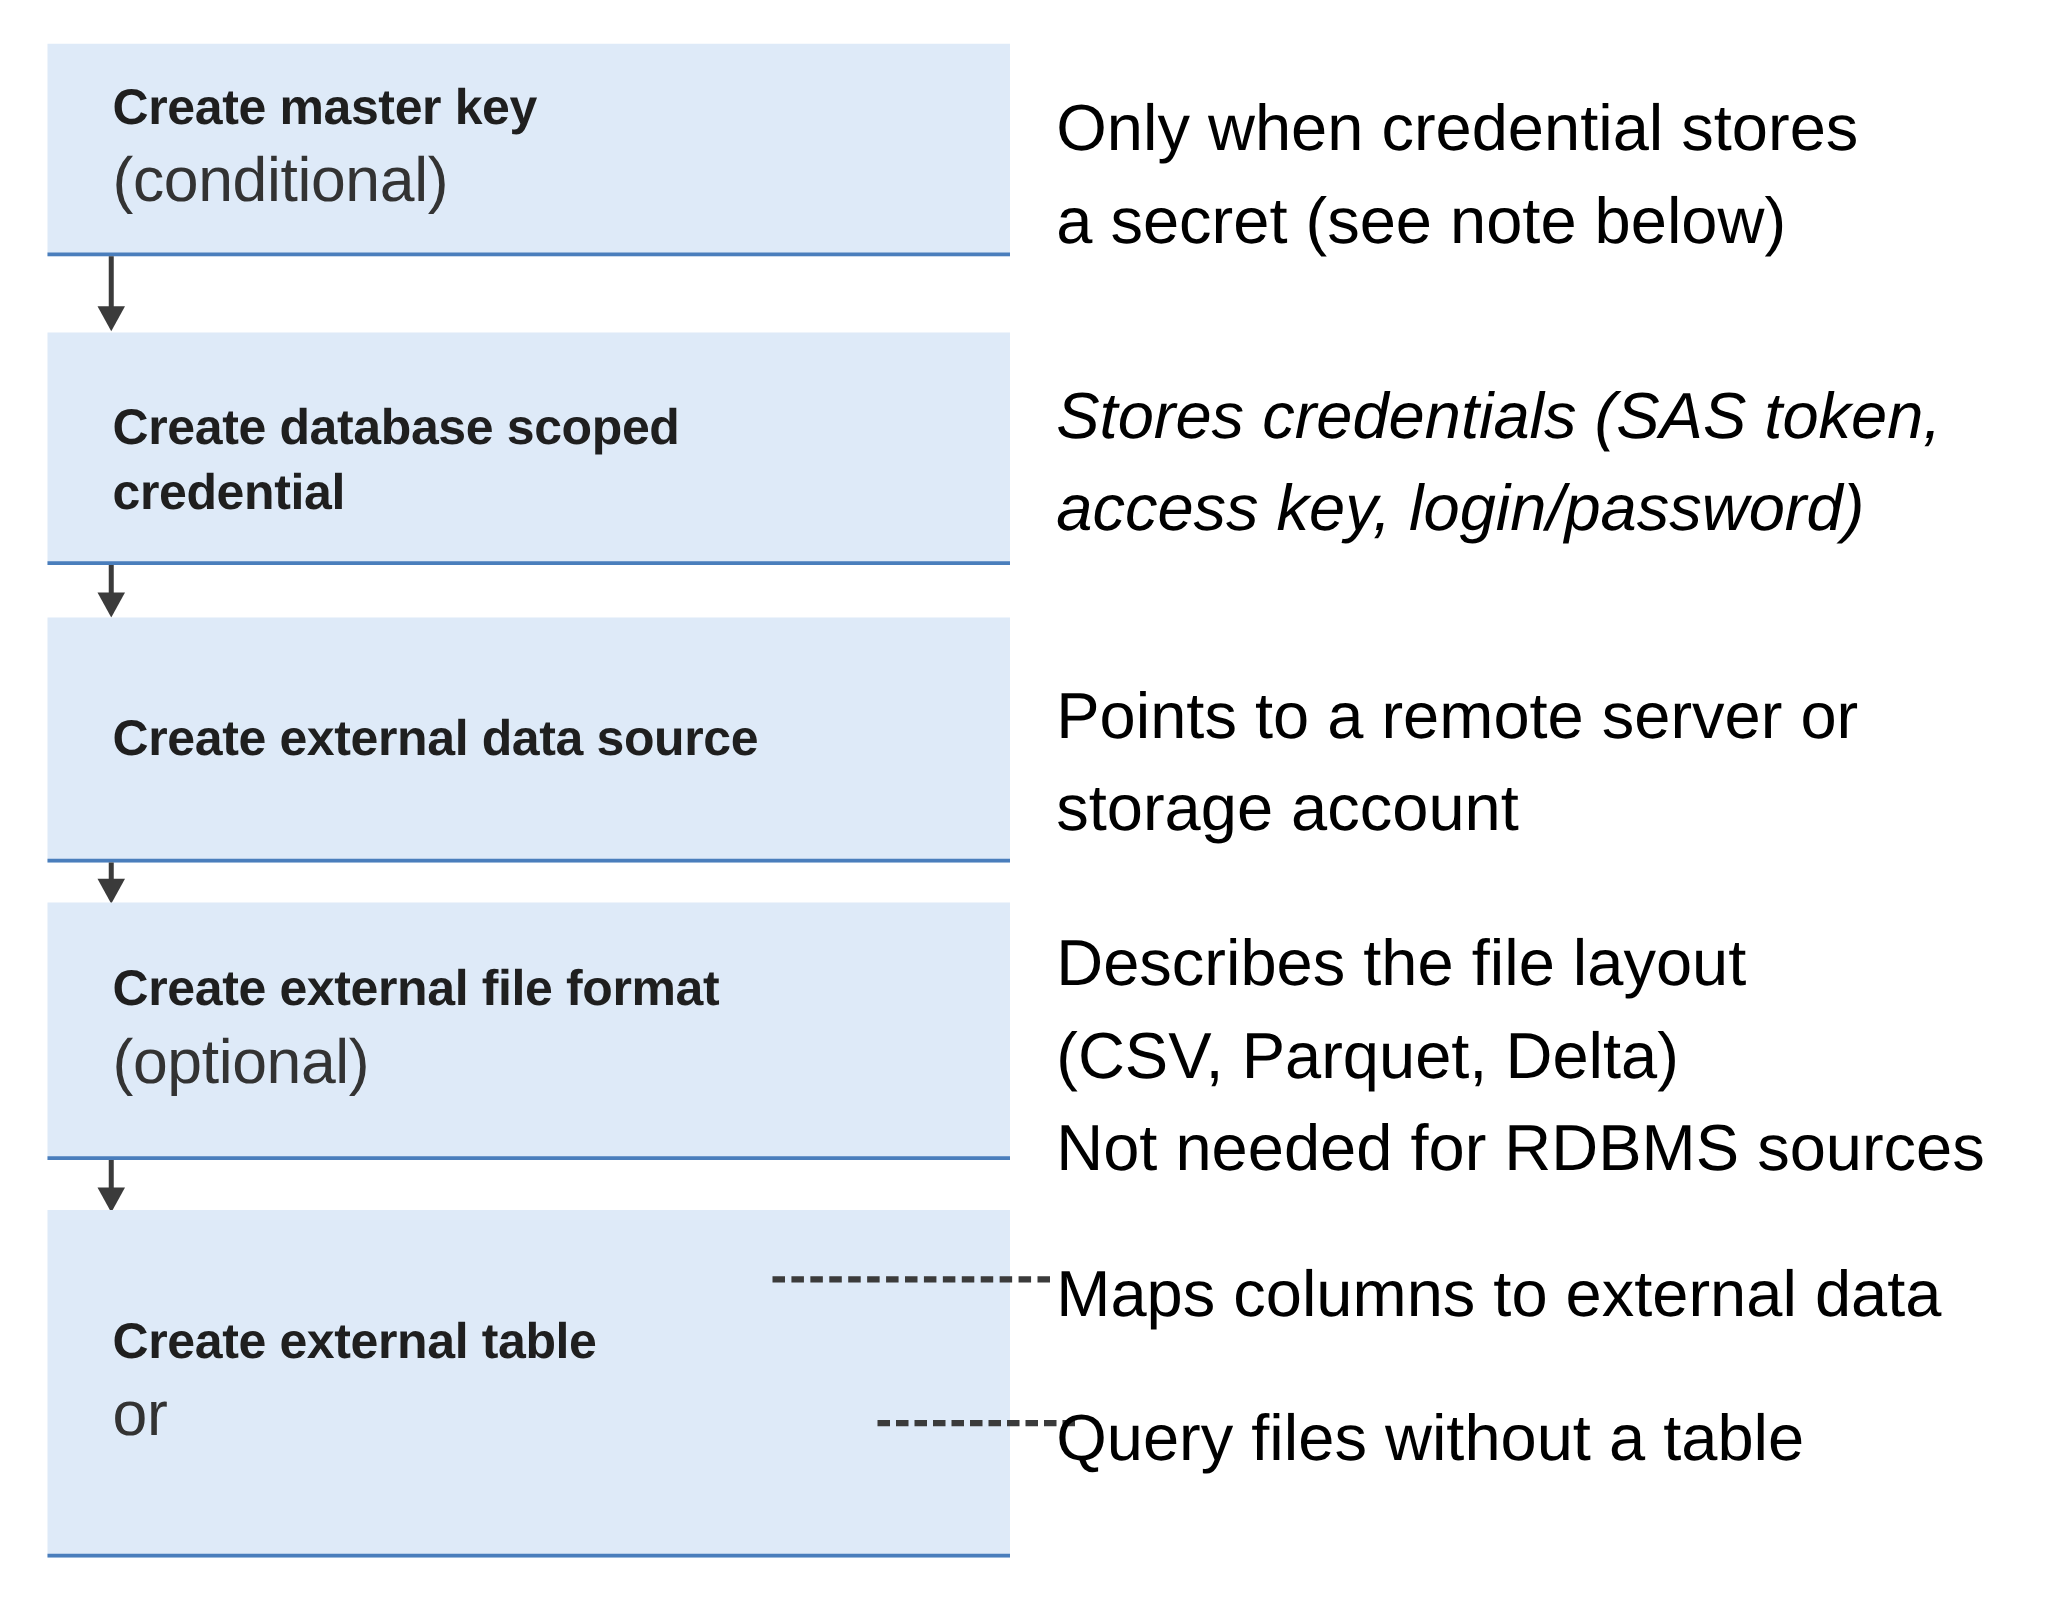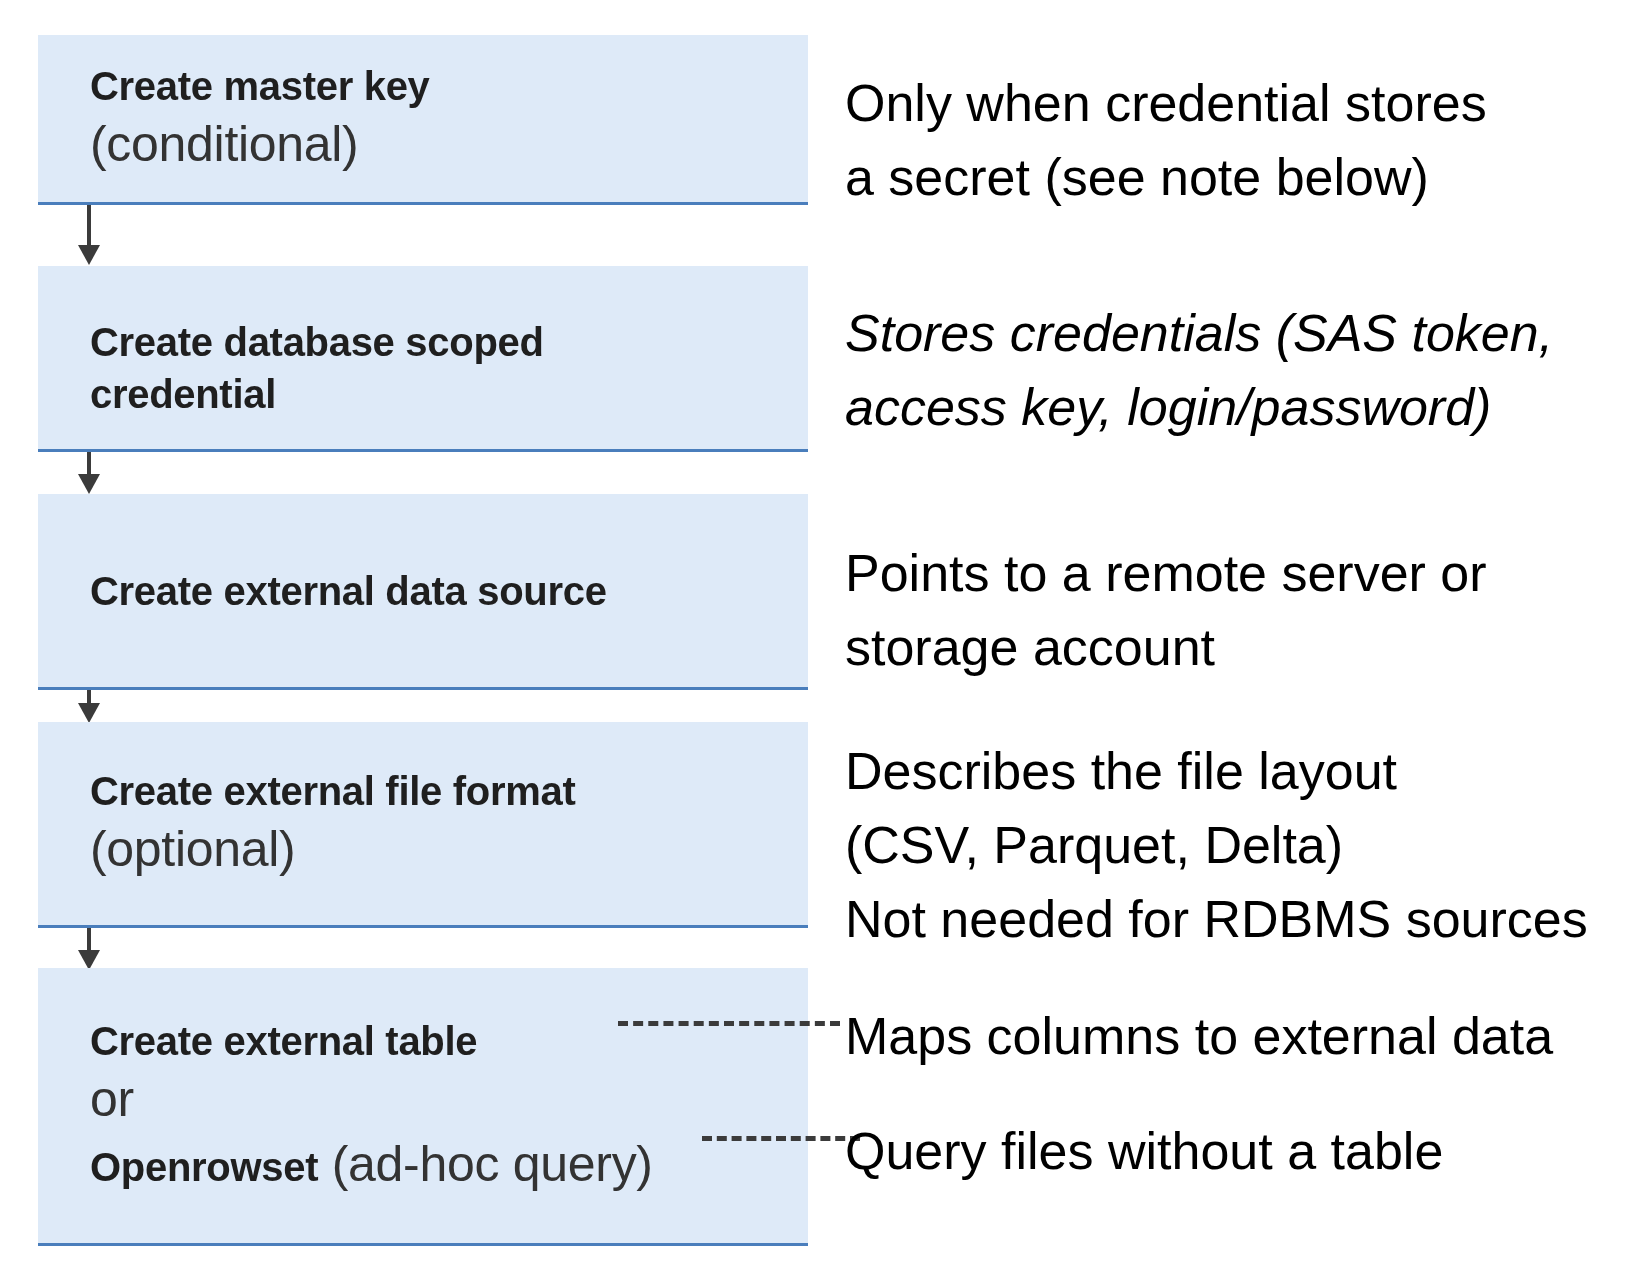--- a/index.html
+++ b/index.html
@@ -188,23 +188,20 @@
 
   <div class="connector" id="arrow-4">
     <div class="shaft"></div>
     <div class="head"></div>
   </div>
 
   <div class="step-box" id="box-external-table">
     <div class="step-inner">
       <div class="step-title">Create external table</div>
       <div class="step-sub">or</div>
-      <div>
-        <span class="step-title" style="display:inline">Openrowset</span><span class="step-sub" style="display:inline"> (ad-hoc query)</span>
-      </div>
     </div>
   </div>
 
   <div class="dash-link" id="dash-external-table"></div>
   <div class="note" id="note-external-table">Maps columns to external data</div>
 
   <div class="dash-link" id="dash-openrowset"></div>
   <div class="note" id="note-openrowset">Query files without a table</div>
 
 </div>

